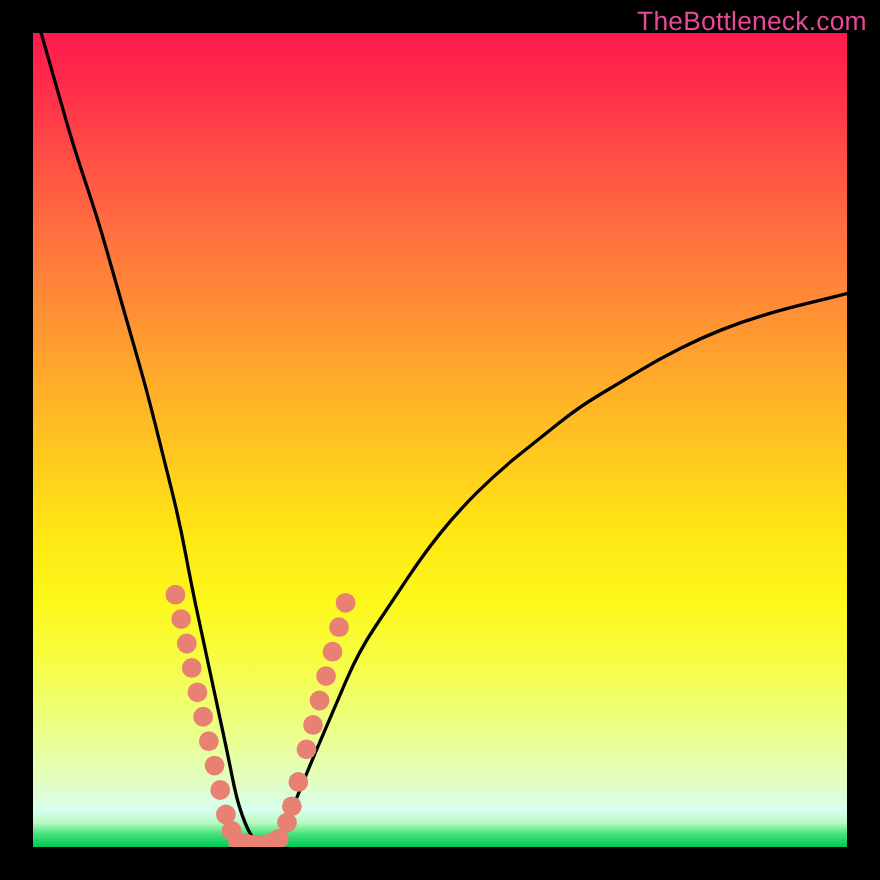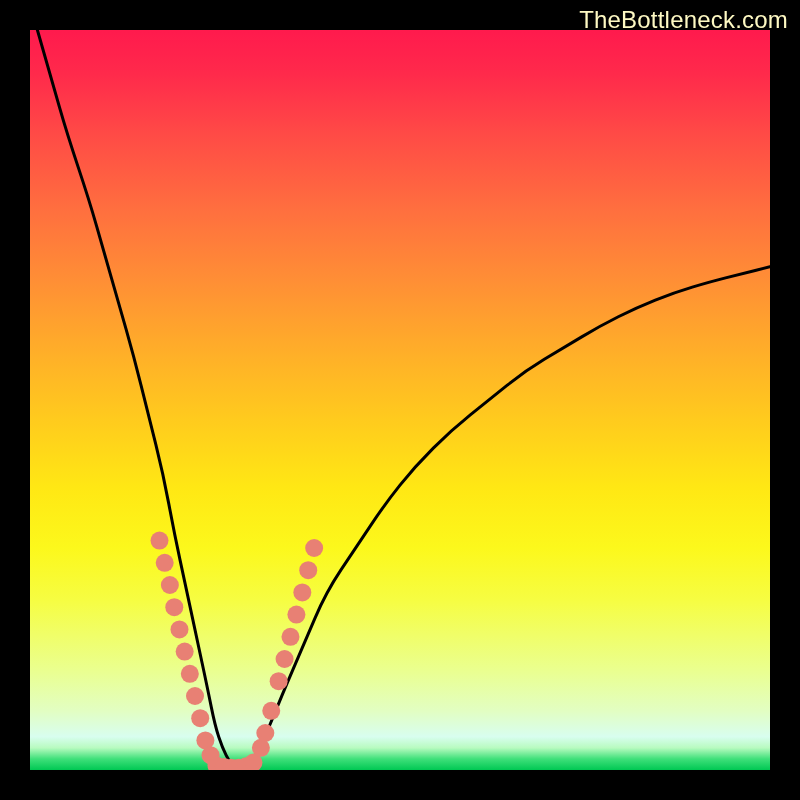--- a/index.html
+++ b/index.html
@@ -54,21 +54,21 @@
     position: absolute;
     left: 0;
     top: 0;
     width: 100%;
     height: 100%;
   }
   .watermark {
     position: absolute;
     top: 6px;
     right: 12px;
-    color: #fef9c3;
+    color: #ec4899;
     font-size: 24px;
     font-weight: 400;
     font-family: Arial, Helvetica, sans-serif;
     letter-spacing: 0.2px;
     z-index: 5;
   }
 </style>
 </head>
 <body>
 

